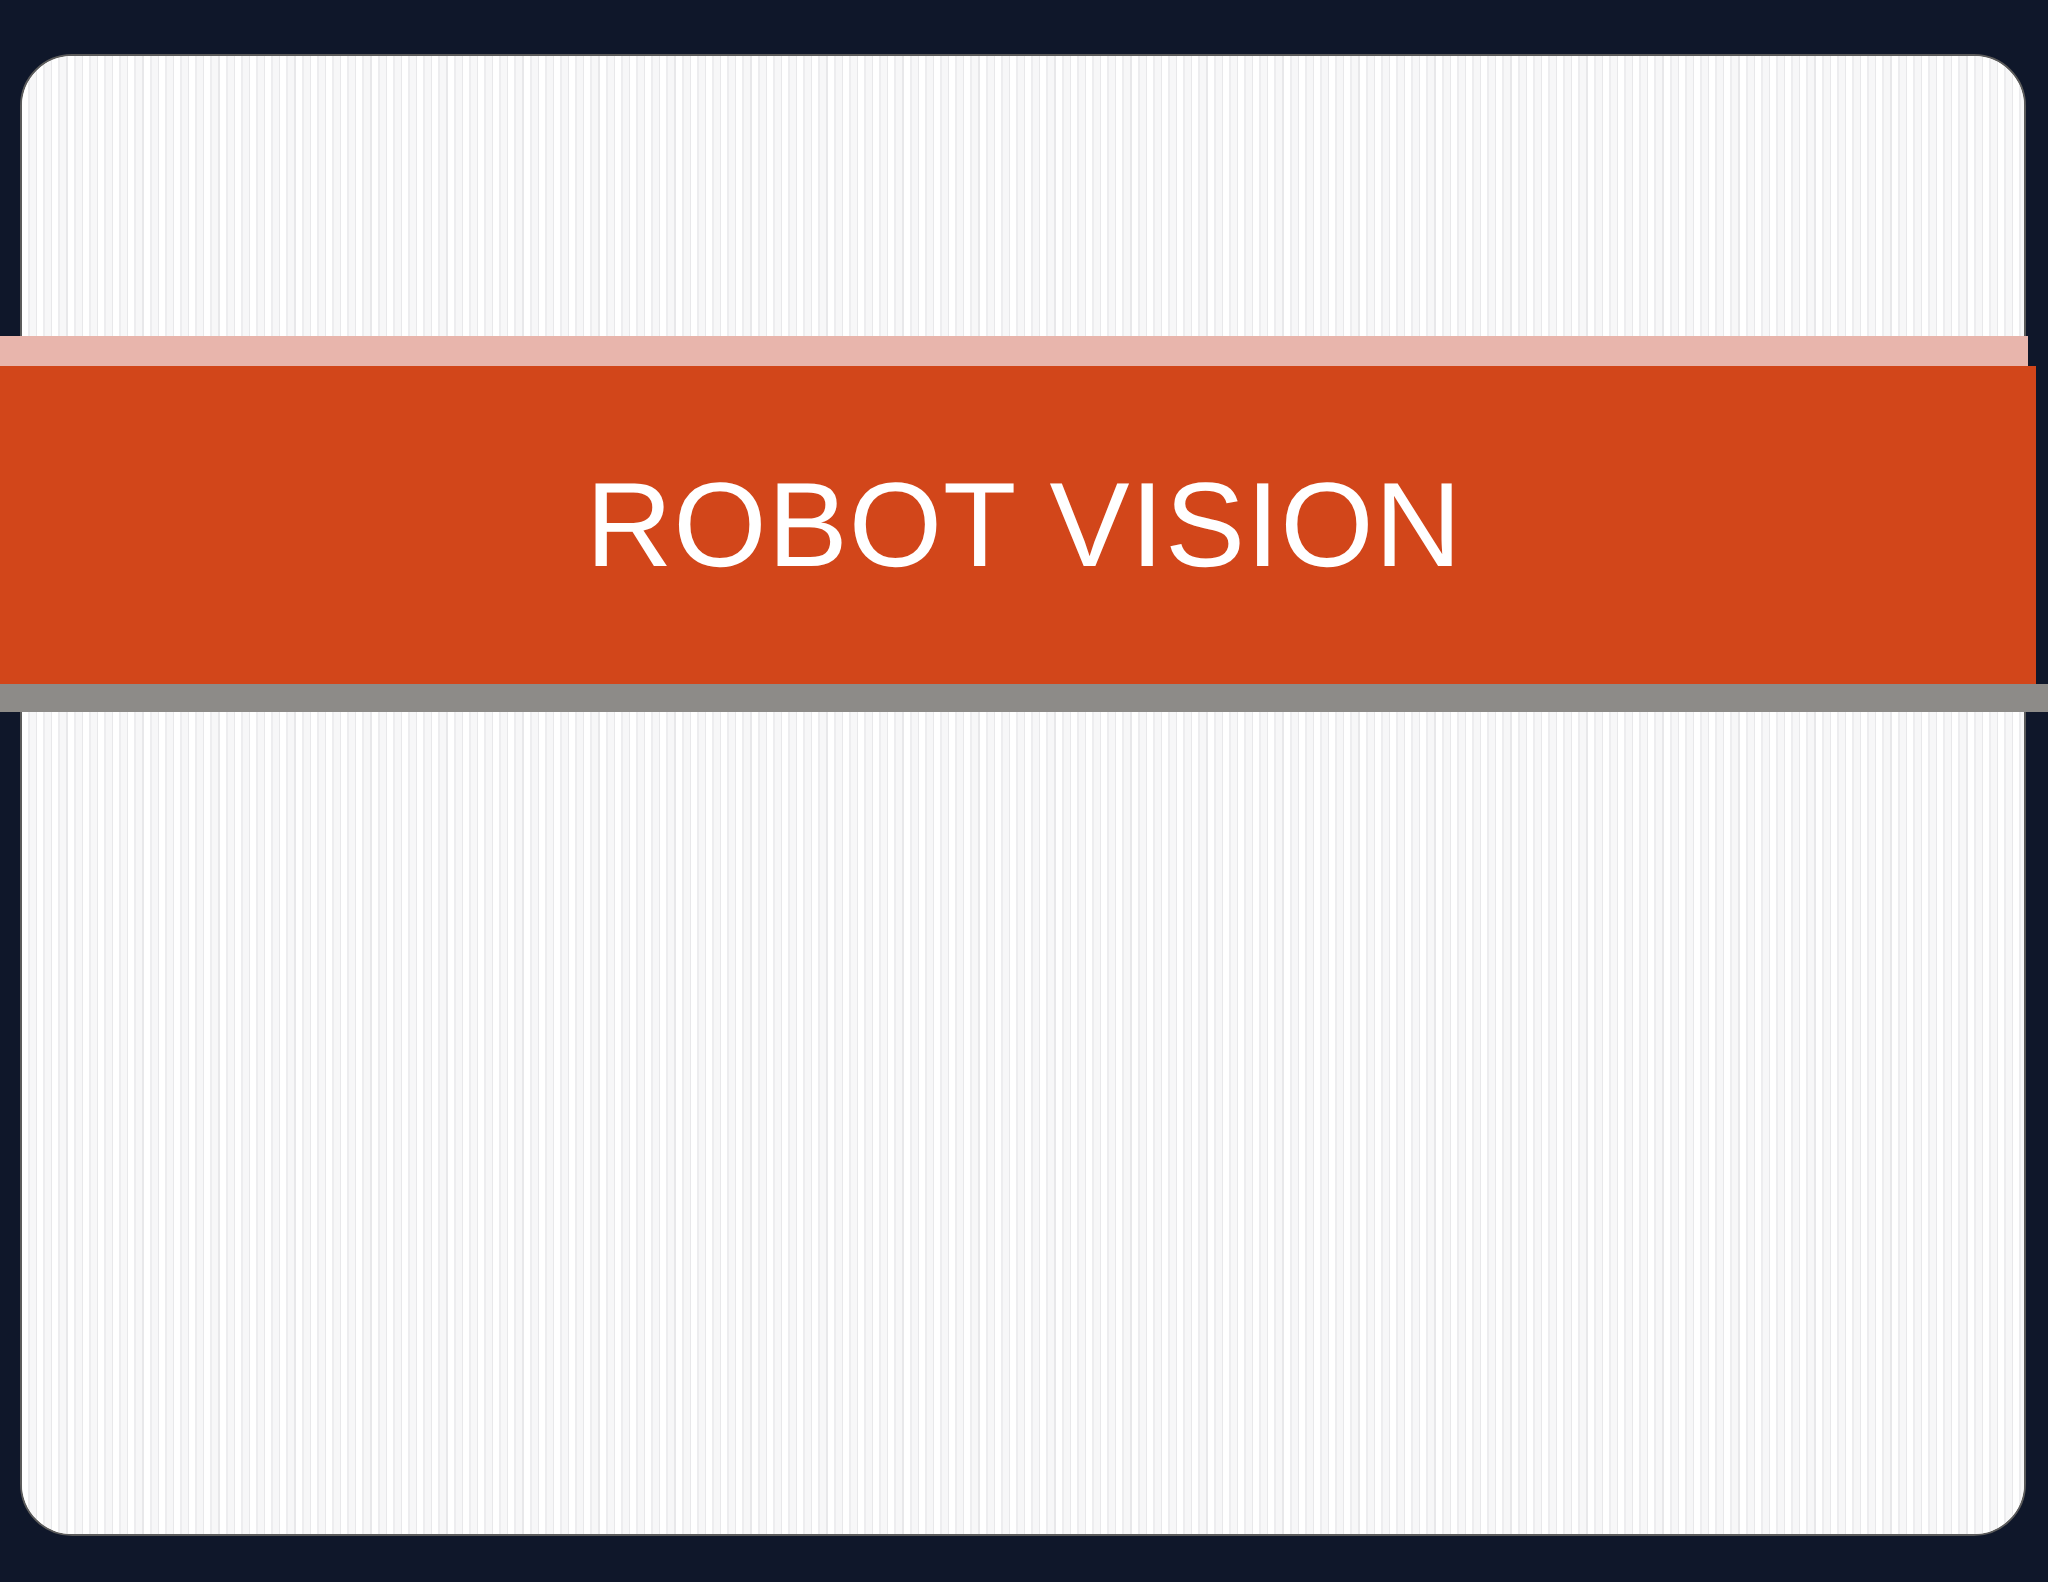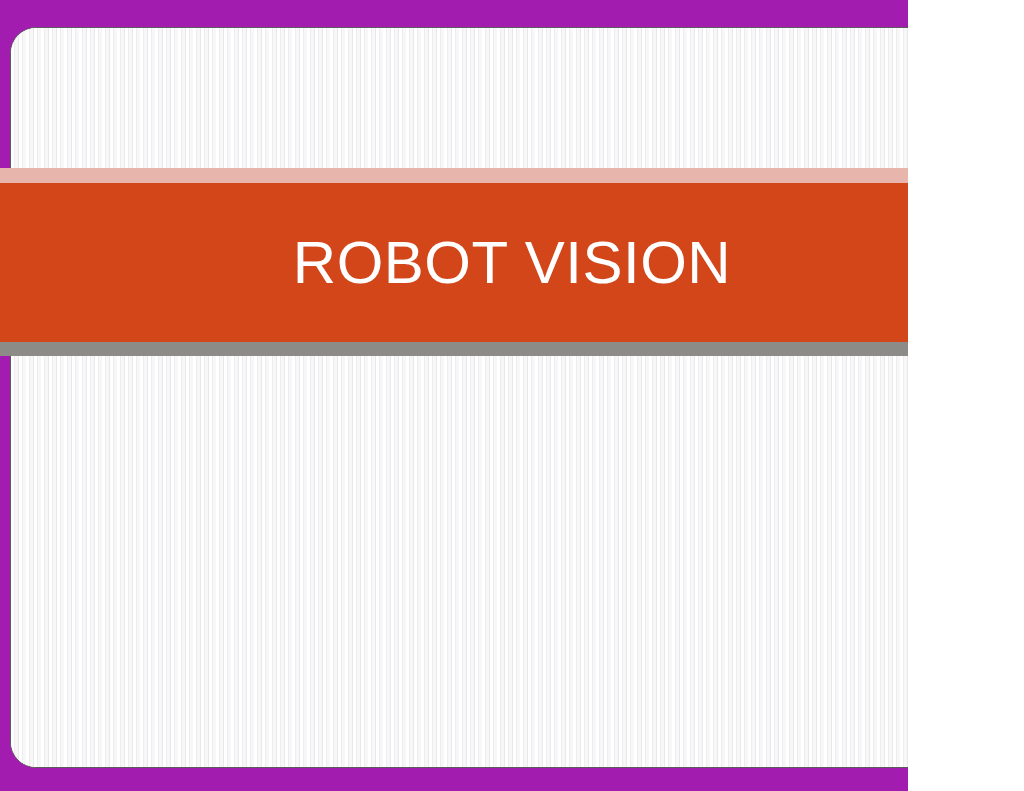--- a/index.html
+++ b/index.html
@@ -11,23 +11,23 @@
   body {
     width: 1024px;
     height: 791px;
     background: #ffffff;
     font-family: "Liberation Sans", sans-serif;
     overflow: hidden;
   }
 
   #slide-canvas {
     position: relative;
-    width: 908px;
+    width: 1024px;
     height: 791px;
-    background: #a21caf;
+    background: #0f172a;
     overflow: hidden;
   }
 
   
   #slide-sheet {
     position: absolute;
     left: 10px;
     top: 27px;
     width: 1003px;
     height: 741px;

